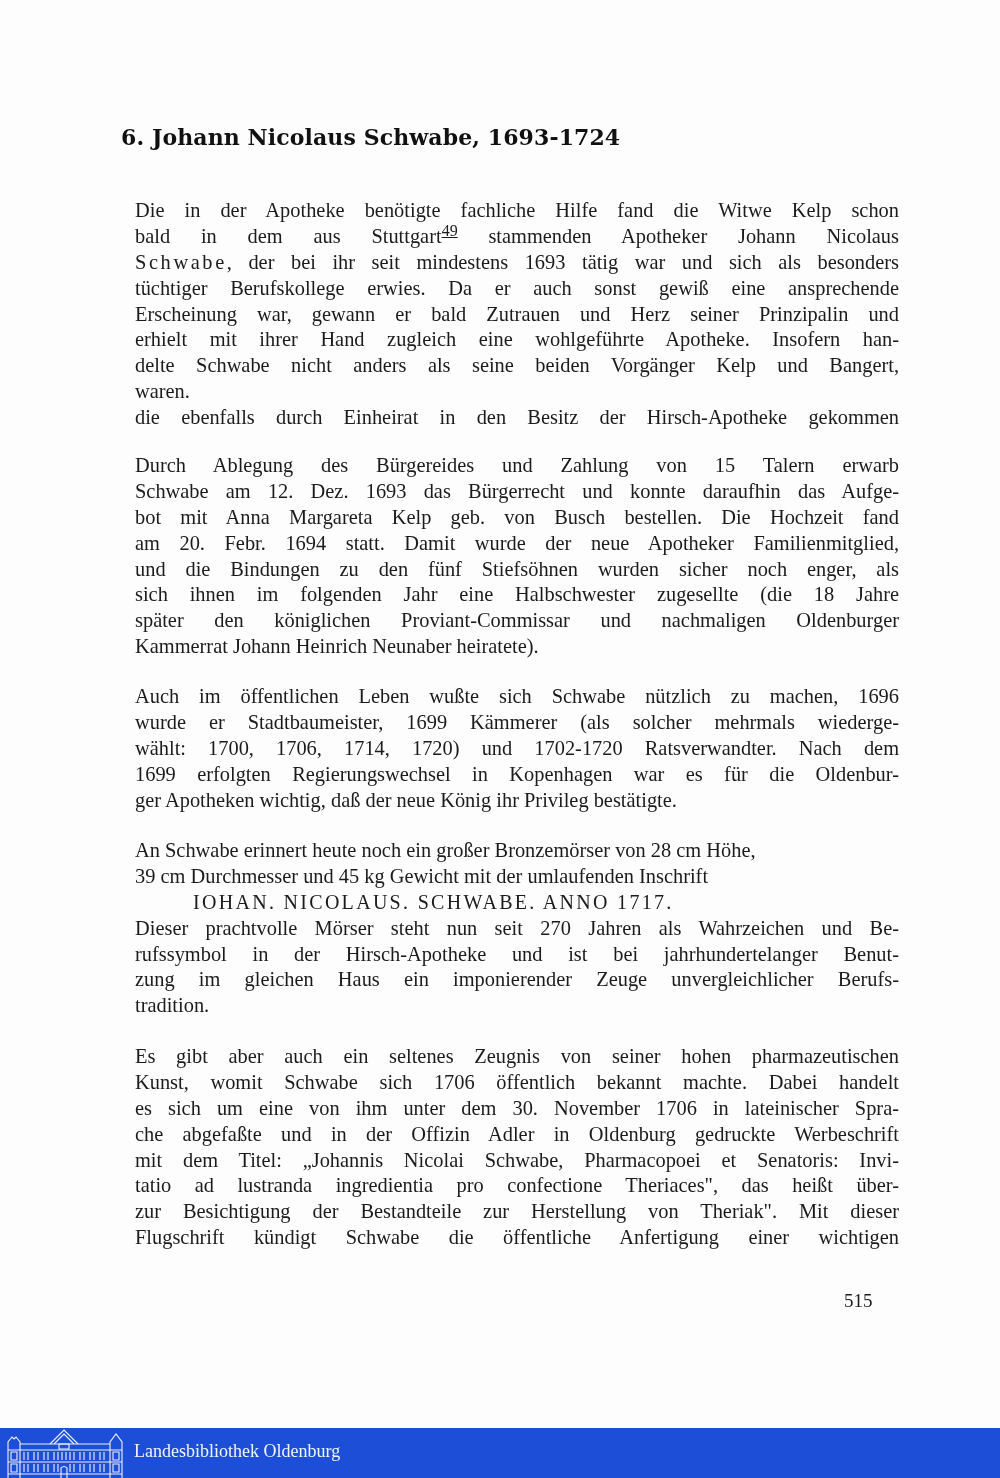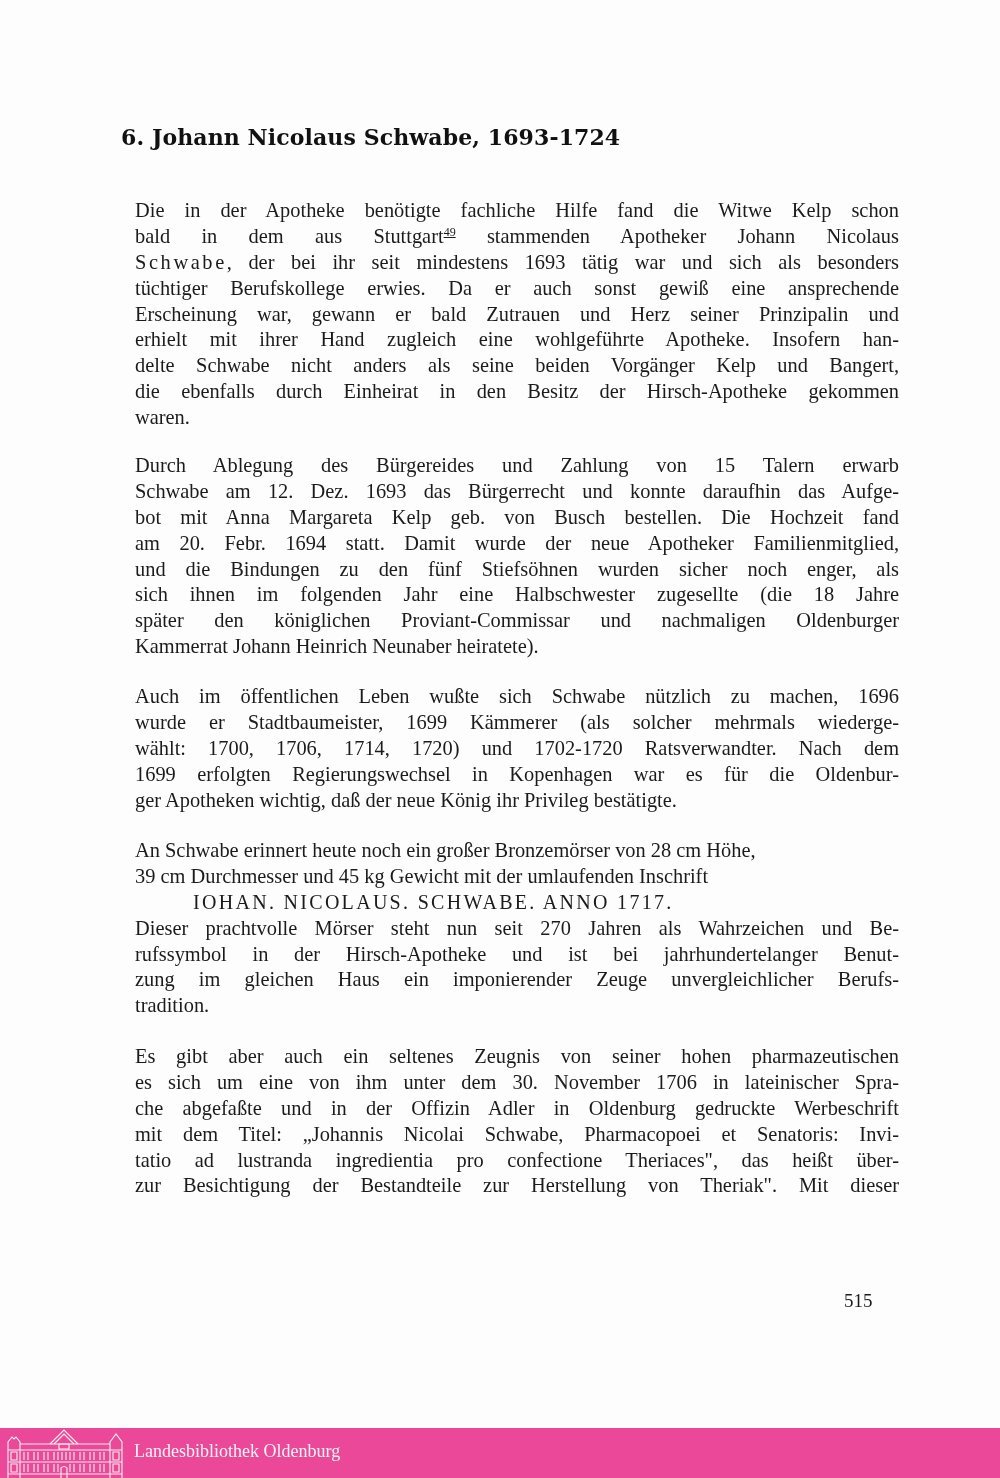--- a/index.html
+++ b/index.html
@@ -48,21 +48,21 @@
       display: block;
       white-space: nowrap;
       text-align: justify;
       text-align-last: justify;
       height: 25.9px;
     }
     .line.last {
       text-align-last: left;
     }
     .line sup {
-      font-size: 12px;
+      font-size: 16px;
       line-height: 0;
       vertical-align: 7px;
       text-decoration: underline;
     }
     .spaced {
       letter-spacing: 2.6px;
     }
     .inscription {
       display: block;
       white-space: nowrap;
@@ -78,21 +78,21 @@
       font-family: "Liberation Serif", "DejaVu Serif", serif;
       font-size: 19px;
       color: #1b1b1b;
     }
     .footer {
       position: absolute;
       left: 0;
       top: 1428px;
       width: 1000px;
       height: 50px;
-      background: #ec4899;
+      background: #1d4ed8;
     }
     .footer-logo {
       position: absolute;
       left: 6px;
       top: 0px;
       width: 118px;
       height: 50px;
     }
     .footer-text {
       position: absolute;
@@ -112,22 +112,22 @@
   <h2 class="heading">6. Johann Nicolaus Schwabe, 1693-1724</h2>
 
   <div class="para" style="top:182px;">
     <span class="line">Die in der Apotheke benötigte fachliche Hilfe fand die Witwe Kelp schon</span>
     <span class="line"><span>bald in dem aus Stuttgart</span><sup>49</sup><span> stammenden Apotheker Johann Nicolaus</span></span>
     <span class="line"><span class="spaced">Schwabe</span><span>, der bei ihr seit mindestens 1693 tätig war und sich als besonders</span></span>
     <span class="line">tüchtiger Berufskollege erwies. Da er auch sonst gewiß eine ansprechende</span>
     <span class="line">Erscheinung war, gewann er bald Zutrauen und Herz seiner Prinzipalin und</span>
     <span class="line">erhielt mit ihrer Hand zugleich eine wohlgeführte Apotheke. Insofern han-</span>
     <span class="line">delte Schwabe nicht anders als seine beiden Vorgänger Kelp und Bangert,</span>
+    <span class="line last">waren.</span>
     <span class="line">die ebenfalls durch Einheirat in den Besitz der Hirsch-Apotheke gekommen</span>
-    <span class="line last">waren.</span>
   </div>
 
   <div class="para" style="top:437px;">
     <span class="line">Durch Ablegung des Bürgereides und Zahlung von 15 Talern erwarb</span>
     <span class="line">Schwabe am 12. Dez. 1693 das Bürgerrecht und konnte daraufhin das Aufge-</span>
     <span class="line">bot mit Anna Margareta Kelp geb. von Busch bestellen. Die Hochzeit fand</span>
     <span class="line">am 20. Febr. 1694 statt. Damit wurde der neue Apotheker Familienmitglied,</span>
     <span class="line">und die Bindungen zu den fünf Stiefsöhnen wurden sicher noch enger, als</span>
     <span class="line">sich ihnen im folgenden Jahr eine Halbschwester zugesellte (die 18 Jahre</span>
     <span class="line">später den königlichen Proviant-Commissar und nachmaligen Oldenburger</span>
@@ -147,25 +147,27 @@
     <span class="line last">39 cm Durchmesser und 45 kg Gewicht mit der umlaufenden Inschrift</span>
     <span class="inscription">IOHAN. NICOLAUS. SCHWABE. ANNO 1717.</span>
     <span class="line">Dieser prachtvolle Mörser steht nun seit 270 Jahren als Wahrzeichen und Be-</span>
     <span class="line">rufssymbol in der Hirsch-Apotheke und ist bei jahrhundertelanger Benut-</span>
     <span class="line">zung im gleichen Haus ein imponierender Zeuge unvergleichlicher Berufs-</span>
     <span class="line last">tradition.</span>
   </div>
 
   <div class="para" style="top:1028px;">
     <span class="line">Es gibt aber auch ein seltenes Zeugnis von seiner hohen pharmazeutischen</span>
+    <span class="line">Kunst, womit Schwabe sich 1706 öffentlich bekannt machte. Dabei handelt</span>
     <span class="line">es sich um eine von ihm unter dem 30. November 1706 in lateinischer Spra-</span>
     <span class="line">che abgefaßte und in der Offizin Adler in Oldenburg gedruckte Werbeschrift</span>
     <span class="line">mit dem Titel: „Johannis Nicolai Schwabe, Pharmacopoei et Senatoris: Invi-</span>
     <span class="line">tatio ad lustranda ingredientia pro confectione Theriaces", das heißt über-</span>
     <span class="line">zur Besichtigung der Bestandteile zur Herstellung von Theriak". Mit dieser</span>
+    <span class="line">Flugschrift kündigt Schwabe die öffentliche Anfertigung einer wichtigen</span>
   </div>
 
   <div class="page-number">515</div>
 </div>
 
 <div class="footer">
   <svg class="footer-logo" viewBox="0 0 118 50">
     <g fill="none" stroke="#f2f2f2" stroke-width="1.1">
 
       <path d="M2 50 V14 L6 9 L8 11 L10 9 L14 14 V50"></path>

